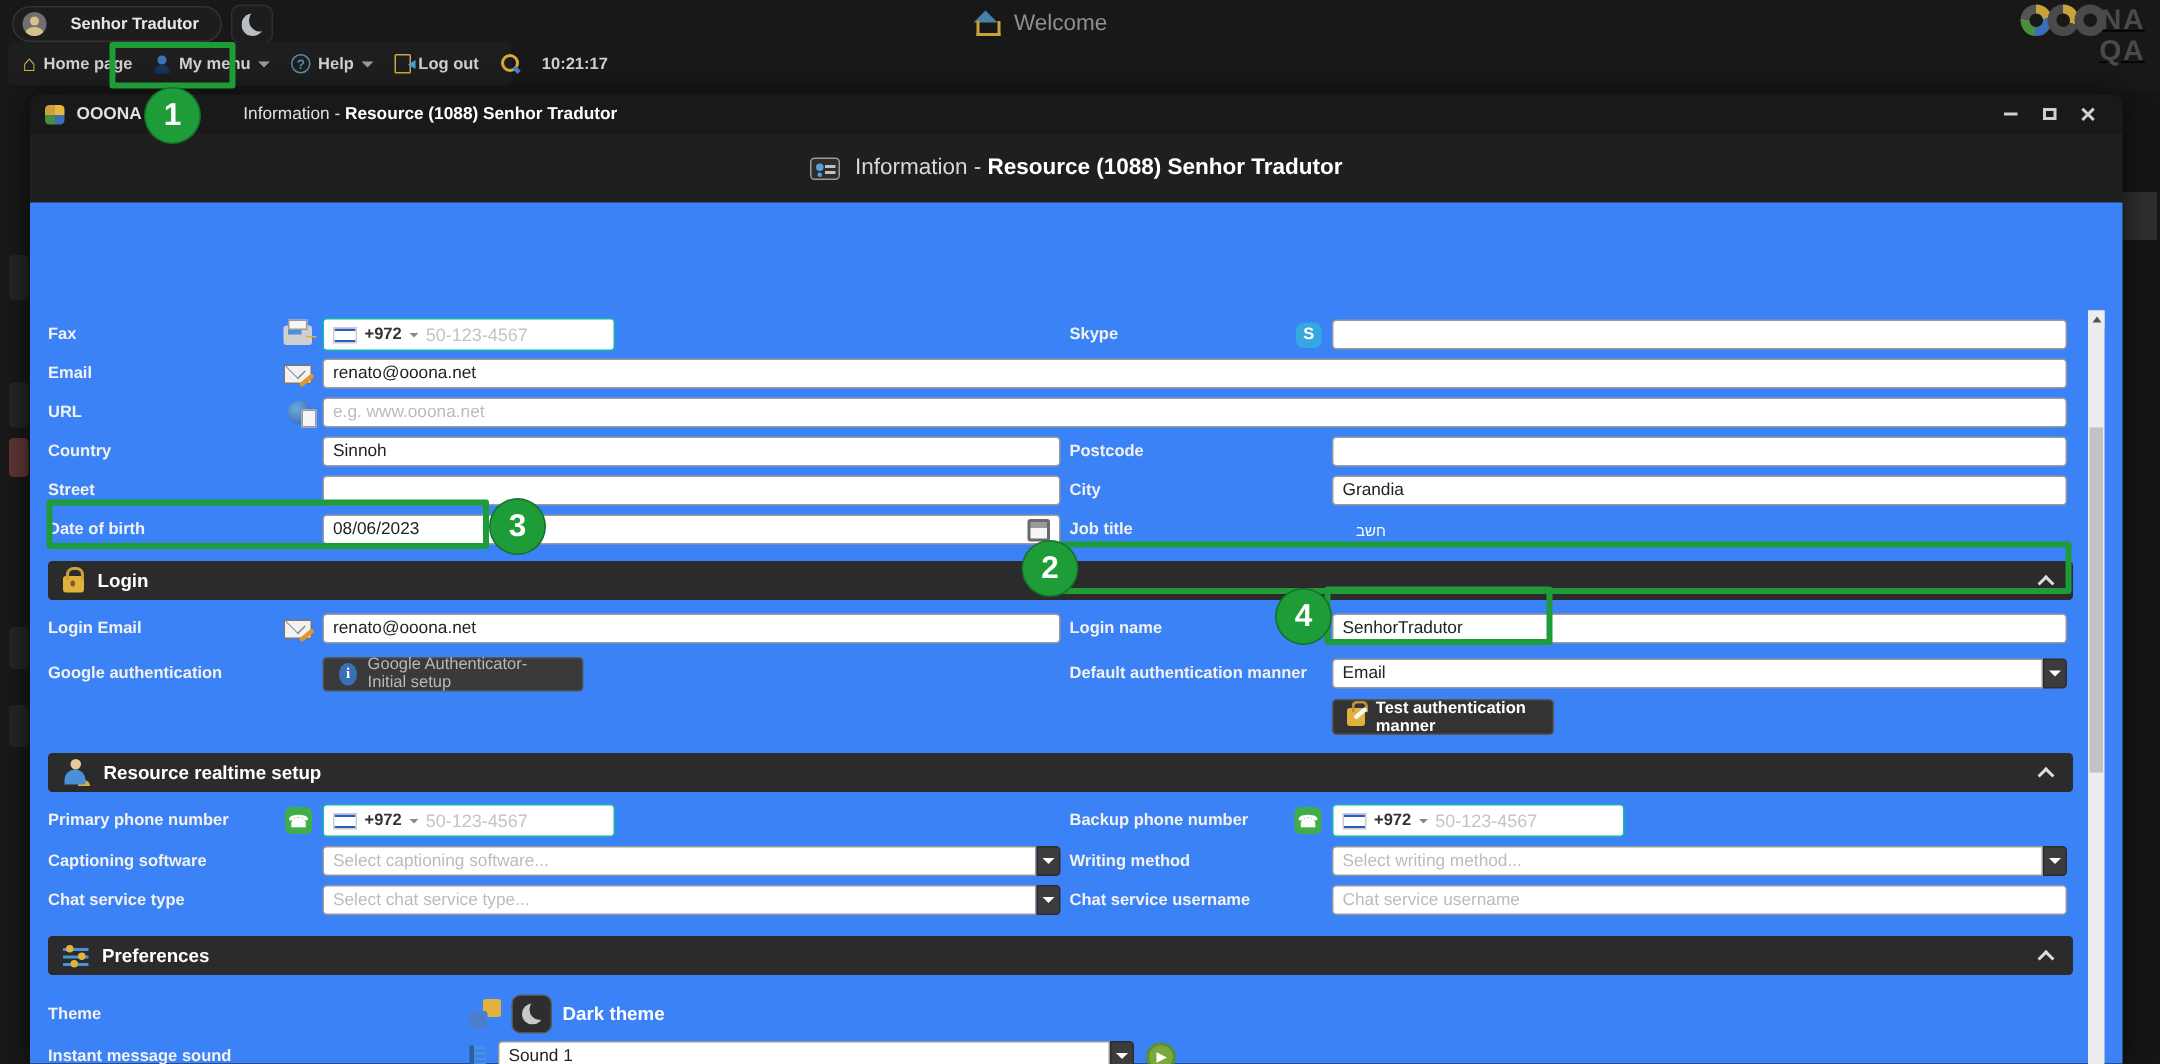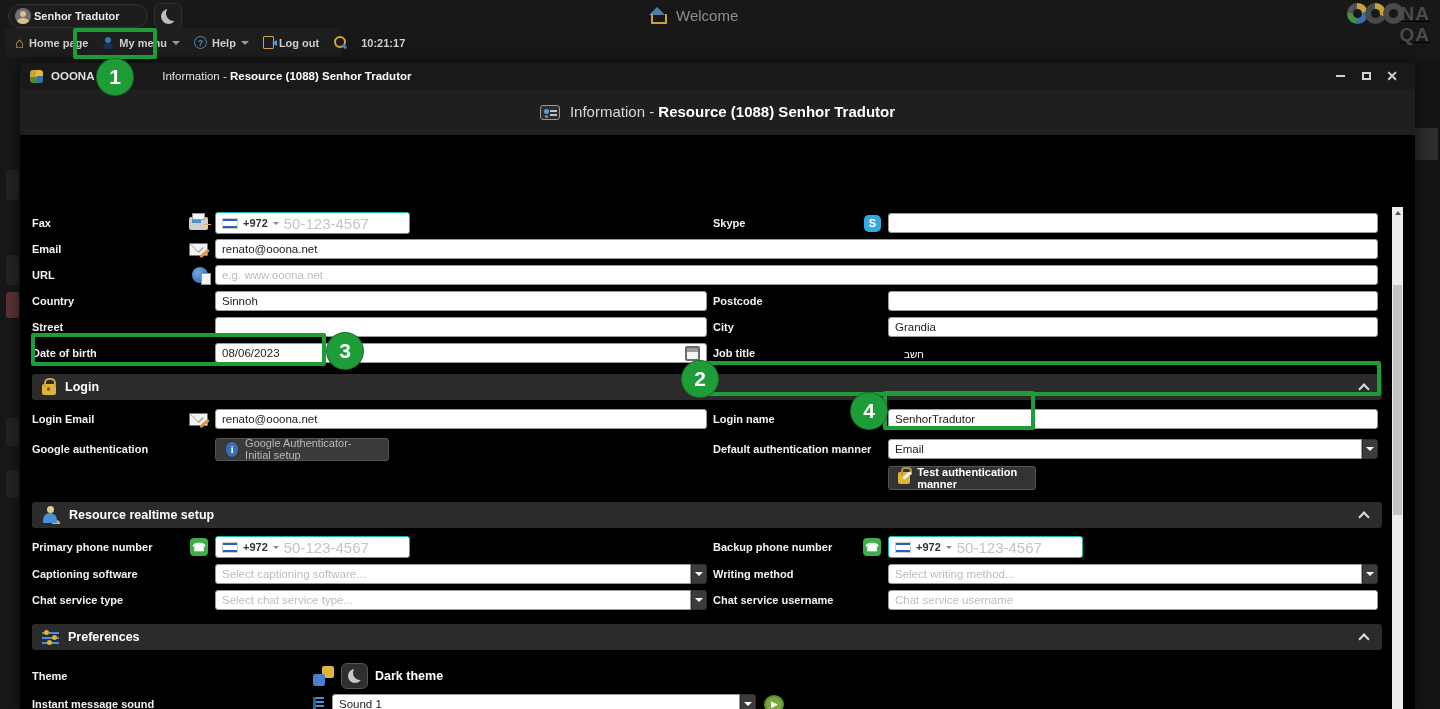--- a/index.html
+++ b/index.html
@@ -2,21 +2,21 @@
 <html><head>
 <meta charset="utf-8">
 <style>
   * { margin:0; padding:0; box-sizing:border-box; }
   html,body { width:1440px; height:709px; overflow:hidden; background:#181818;
     font-family:"Liberation Sans", sans-serif; }
 
   
   .user-chip { position:absolute; left:8px; top:4px; height:24px; min-width:140px;
     background:#1d1d1d; border:1px solid #333; border-radius:12px; display:flex;
-    align-items:center; gap:3px; padding:0 12px 0 6px; }
+    align-items:center; gap:16px; padding:0 12px 0 6px; }
   .avatar { width:16px; height:16px; border-radius:50%; background:#707070; position:relative; overflow:hidden; }
   .avatar::before { content:""; position:absolute; left:5px; top:3px; width:6px; height:6px; border-radius:50%; background:#d8c08a; }
   .avatar::after { content:""; position:absolute; left:2px; top:10px; width:12px; height:8px; border-radius:50% 50% 0 0; background:#d8c08a; }
   .user-chip span { color:#e8e8e8; font-size:11px; font-weight:700; }
   .moon-btn { position:absolute; left:154px; top:3px; width:28px; height:26px; background:#1d1d1d;
     border:1px solid #2e2e2e; border-radius:6px; display:flex; align-items:center; justify-content:center; }
   .moon { width:15px; height:15px; border-radius:50%; box-shadow:inset 5px -3px 0 0 #b9bec4; }
 
   .welcome { position:absolute; left:648px; top:3px; height:24px; display:flex; align-items:center; gap:10px; }
   .house { width:18px; height:16px; position:relative; }
@@ -75,21 +75,21 @@
   .wbtn.close { font-size:14px; font-weight:700; }
 
   .dlg-head { position:absolute; left:0; top:26px; right:0; height:46px; background:#1f1f1f;
     display:flex; align-items:center; justify-content:center; gap:10px; }
   .idcard { width:20px; height:15px; background:#2d2d2d; border:1px solid #9a9a9a; border-radius:3px; position:relative; }
   .idcard::before { content:""; position:absolute; left:3px; top:3px; width:5px; height:5px; border-radius:50%; background:#5a9fd8; box-shadow:0 5px 0 -1px #5a9fd8; }
   .idcard::after { content:""; position:absolute; right:2px; top:4px; width:7px; height:2px; background:#c0c0c0; box-shadow:0 4px 0 #c0c0c0; }
   .dlg-head .t1 { color:#d8d8d8; font-size:15px; }
   .dlg-head .t2 { color:#fff; font-size:15px; font-weight:700; }
 
-  .dlg-body { position:absolute; left:0; top:72px; right:0; bottom:0; background:#000000; }
+  .dlg-body { position:absolute; left:0; top:72px; right:0; bottom:0; background:#3b82f6; }
 
   
   .scroll { position:absolute; left:12px; top:75px; width:1350px; height:514px; overflow:hidden; }
   .sbar { position:absolute; left:1372px; top:72px; width:11px; height:520px; background:#ededed; }
   .sbtn { position:absolute; left:0; width:11px; height:12px; background:#ededed; display:flex; align-items:center; justify-content:center; }
   .sbtn::after { content:""; width:0; height:0; border-left:3px solid transparent; border-right:3px solid transparent; }
   .sbtn.up { top:0; } .sbtn.up::after { border-bottom:4px solid #555; }
   .sthumb { position:absolute; left:1px; top:78px; width:9px; height:230px; background:#c2c2c2; }
 
   
@@ -108,21 +108,21 @@
   .dd { width:16px; height:20px; background:#3c3c3c; border:1px solid #2d2d2d; border-radius:0 3px 3px 0;
     display:flex; align-items:center; justify-content:center; }
   .dd::after { content:""; width:0; height:0; border-left:4px solid transparent; border-right:4px solid transparent; border-top:4px solid #fff; }
 
   .phone-field { width:195px; height:22px; background:#fff; border:1px solid #14b8a6; border-radius:3px;
     display:flex; align-items:center; gap:5px; padding:0 6px; }
   .flag { width:16px; height:11px; border:1px solid #ccc;
     background:linear-gradient(180deg,#2a5fc0 0 18%, #fff 18% 82%, #2a5fc0 82%); }
   .dial { font-size:11px; font-weight:700; color:#333; }
   .mini-caret { width:0; height:0; border-left:3px solid transparent; border-right:3px solid transparent; border-top:3px solid #888; }
-  .ph-ph { font-size:15px; color:#c4c4c4; }
+  .ph-ph { font-size:12px; color:#c4c4c4; }
 
   
   .fic { flex:0 0 auto; }
   .i-fax { width:19px; height:13px; background:#cfcfcf; border-radius:2px; position:relative; }
   .i-fax::before { content:""; position:absolute; left:3px; top:-4px; width:11px; height:5px; background:#f5f5f5; border:1px solid #999; }
   .i-fax::after { content:""; position:absolute; left:3px; top:3px; width:9px; height:3px; background:#4a90d9; box-shadow:11px 3px 0 -1px #e2b33c; }
   .i-env { width:19px; height:13px; background:#f2f2f2; border:1px solid #777; border-radius:1px; position:relative; }
   .i-env::before { content:""; position:absolute; left:1px; top:-4px; width:11px; height:11px; background:transparent;
     border-right:1.5px solid #888; border-bottom:1.5px solid #888; transform:rotate(45deg) scaleY(.6); transform-origin:center; }
   .i-env::after { content:""; position:absolute; right:-3px; bottom:0; width:11px; height:3px; background:#e2952f; transform:rotate(-40deg); border-radius:1px; }

